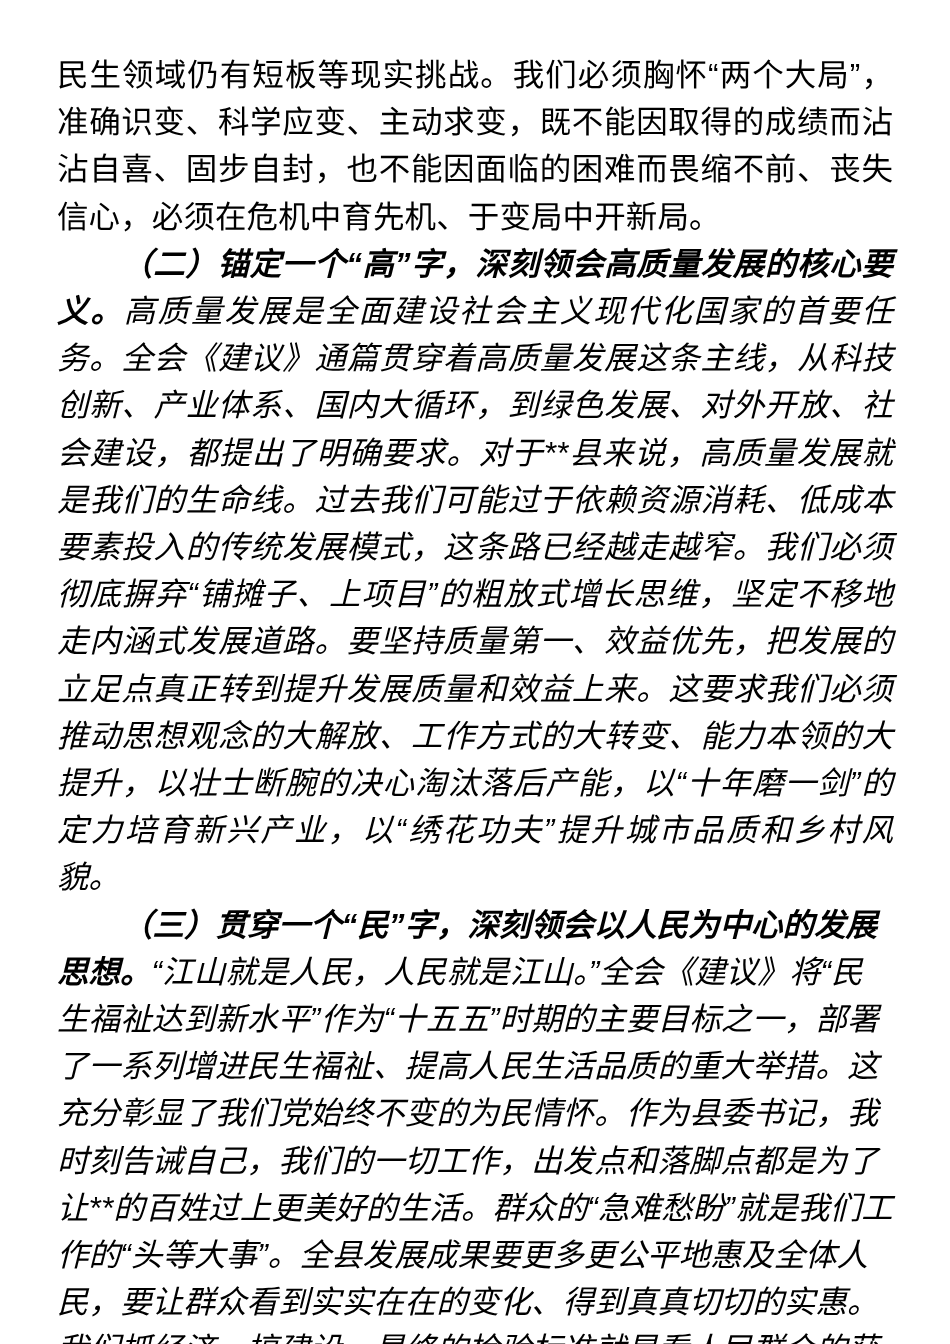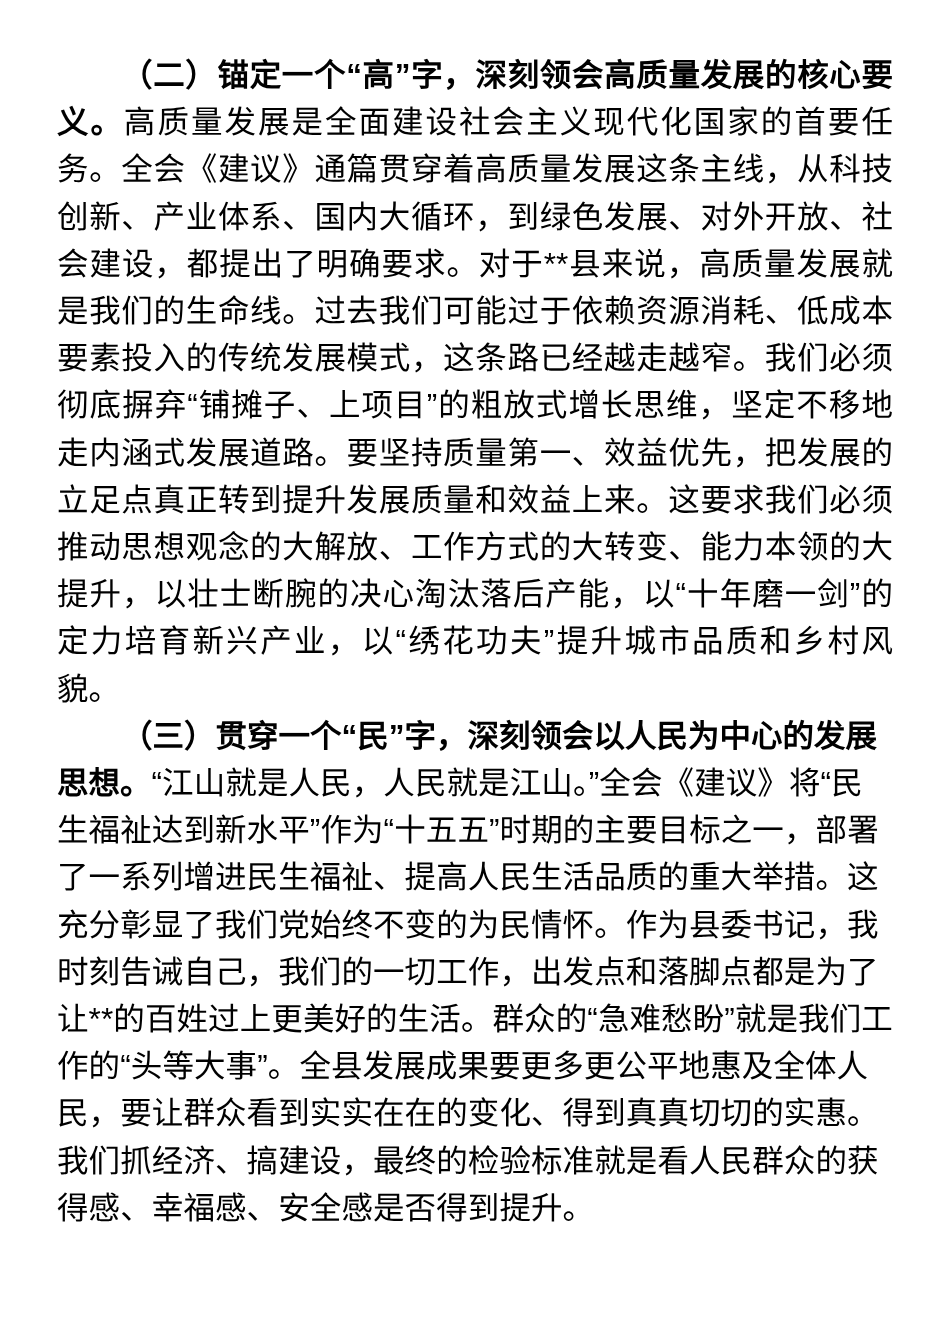--- a/index.html
+++ b/index.html
@@ -35,34 +35,36 @@
     letter-spacing: 0.1px;
     word-break: break-all;
     overflow-wrap: break-word;
     font-weight: 400;
   }
   .para + .para {
     margin-top: 0;
   }
   .para.indent {
     text-indent: 64px;
+    font-style: italic;
   }
   .hd {
     font-weight: 700;
     letter-spacing: 0px;
   }
   .para.last {
     text-align: left;
   }
 </style>
 </head>
 <body>
 
 <div id="page">
   <div id="page-body">
 
+    <p class="para"><span>民生领域仍有短板等现实挑战。我们必须胸怀“两个大局”，准确识变、科学应变、主动求变，既不能因取得的成绩而沾沾自喜、固步自封，也不能因面临的困难而畏缩不前、丧失信心，必须在危机中育先机、于变局中开新局。</span></p>
 
     <p class="para indent"><span class="hd">（二）锚定一个“高”字，深刻领会高质量发展的核心要义。</span><span>高质量发展是全面建设社会主义现代化国家的首要任务。全会《建议》通篇贯穿着高质量发展这条主线，从科技创新、产业体系、国内大循环，到绿色发展、对外开放、社会建设，都提出了明确要求。对于**县来说，高质量发展就是我们的生命线。过去我们可能过于依赖资源消耗、低成本要素投入的传统发展模式，这条路已经越走越窄。我们必须彻底摒弃“铺摊子、上项目”的粗放式增长思维，坚定不移地走内涵式发展道路。要坚持质量第一、效益优先，把发展的立足点真正转到提升发展质量和效益上来。这要求我们必须推动思想观念的大解放、工作方式的大转变、能力本领的大提升，以壮士断腕的决心淘汰落后产能，以“十年磨一剑”的定力培育新兴产业，以“绣花功夫”提升城市品质和乡村风貌。</span></p>
 
     <p class="para indent last"><span class="hd">（三）贯穿一个“民”字，深刻领会以人民为中心的发展思想。</span><span>“江山就是人民，人民就是江山。”全会《建议》将“民生福祉达到新水平”作为“十五五”时期的主要目标之一，部署了一系列增进民生福祉、提高人民生活品质的重大举措。这充分彰显了我们党始终不变的为民情怀。作为县委书记，我时刻告诫自己，我们的一切工作，出发点和落脚点都是为了让**的百姓过上更美好的生活。群众的“急难愁盼”就是我们工作的“头等大事”。全县发展成果要更多更公平地惠及全体人民，要让群众看到实实在在的变化、得到真真切切的实惠。我们抓经济、搞建设，最终的检验标准就是看人民群众的获得感、幸福感、安全感是否得到提升。</span></p>
 
   </div>
 </div>
 
 </body></html>

